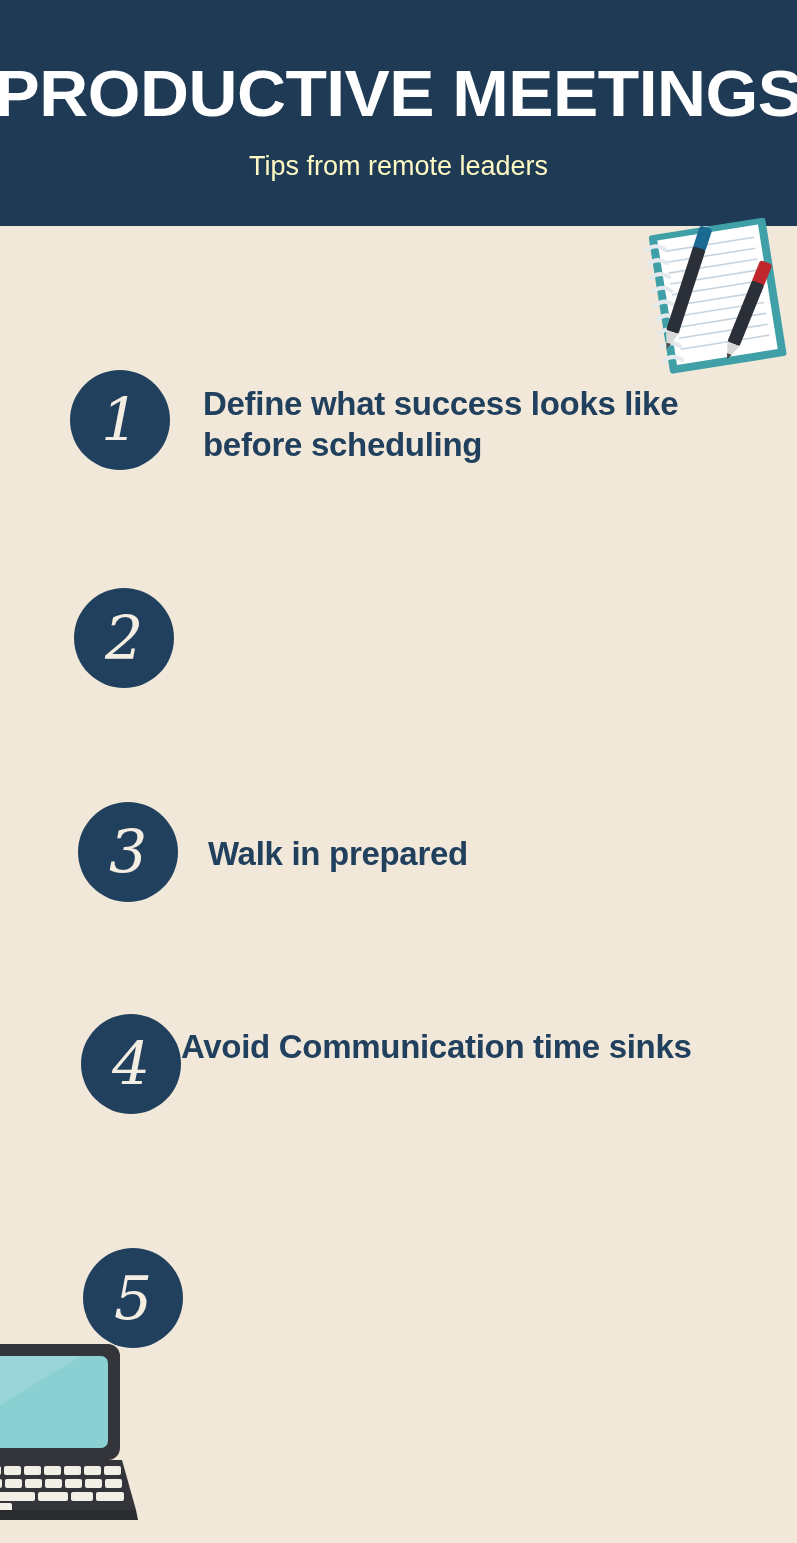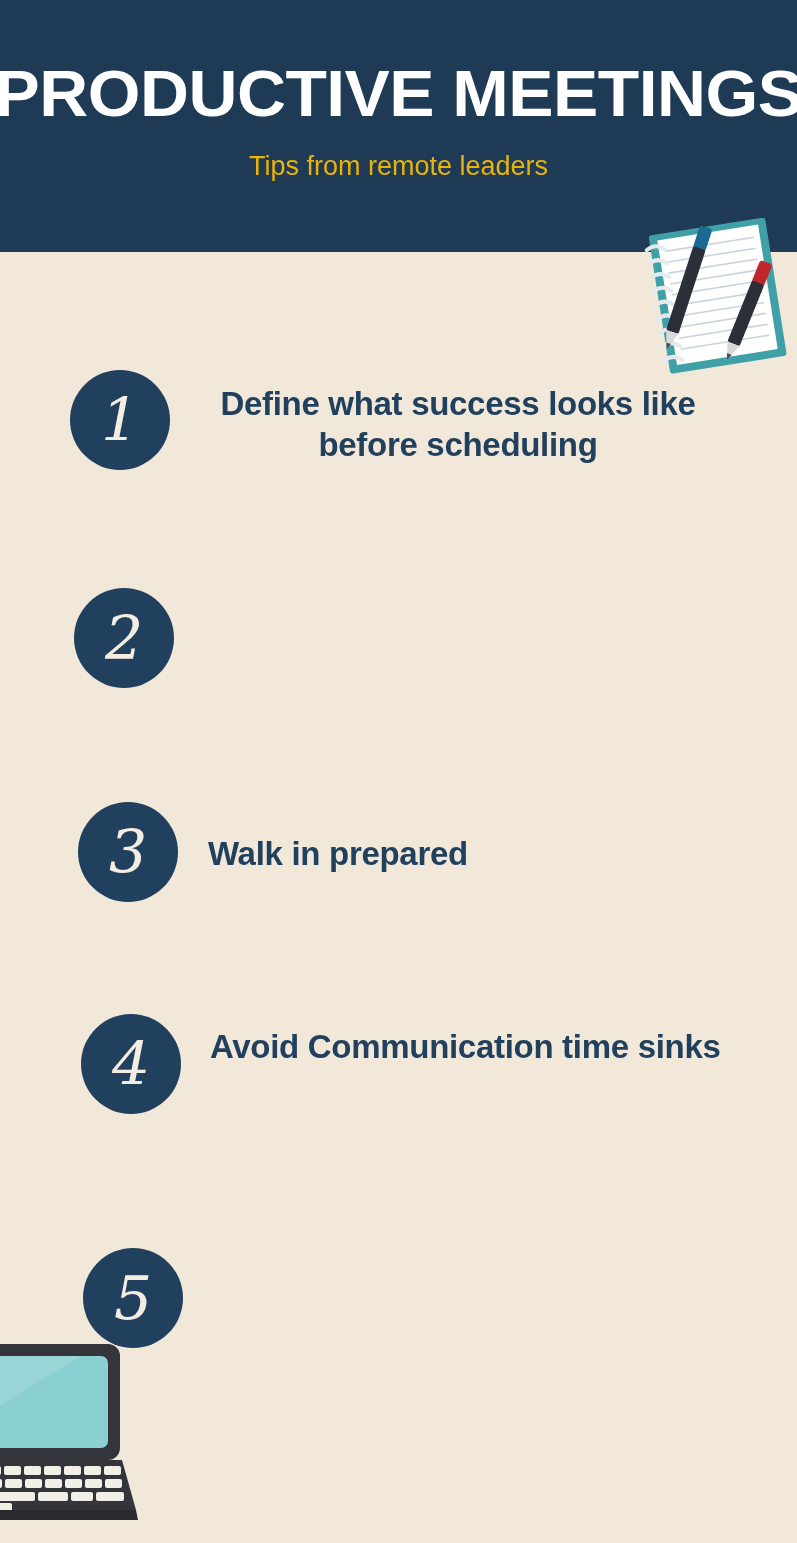--- a/index.html
+++ b/index.html
@@ -14,21 +14,21 @@
     overflow: hidden;
     position: relative;
   }
 
   
   .header {
     position: absolute;
     left: 0;
     top: 0;
     width: 797px;
-    height: 252px;
+    height: 226px;
     background: #1E3A55;
     box-sizing: border-box;
   }
   .header-title {
     position: absolute;
     left: 0;
     top: 62px;
     width: 797px;
     text-align: center;
     color: #FFFFFF;
@@ -40,21 +40,21 @@
     transform: scaleX(1.06);
     transform-origin: center top;
     white-space: nowrap;
   }
   .header-subtitle {
     position: absolute;
     left: 0;
     top: 150px;
     width: 797px;
     text-align: center;
-    color: #eab308;
+    color: #fef9c3;
     font-family: "Liberation Sans", sans-serif;
     font-weight: normal;
     font-size: 27px;
     line-height: 1.2;
     white-space: nowrap;
   }
 
   
   .notebook {
     position: absolute;
@@ -102,30 +102,30 @@
     line-height: 1.24;
     letter-spacing: -0.3px;
   }
   .tip-text u {
     text-decoration: underline;
     text-underline-offset: 3px;
   }
 
   
   #tip-1 { left: 70px;  top: 370px; }
-  #tip-1 .tip-text { margin-left: 33px; margin-top: 14px; width: 510px; text-align: center; }
+  #tip-1 .tip-text { margin-left: 33px; margin-top: 14px; width: 510px; }
 
   #tip-2 { left: 74px;  top: 588px; }
   #tip-2 .tip-text { margin-left: 30px; margin-top: 14px; width: 505px; }
 
   #tip-3 { left: 78px;  top: 802px; }
   #tip-3 .tip-text { margin-left: 30px; margin-top: 32px; width: 500px; }
 
   #tip-4 { left: 81px;  top: 1014px; }
-  #tip-4 .tip-text { margin-left: 29px; margin-top: 13px; width: 520px; }
+  #tip-4 .tip-text { margin-top: 13px; width: 520px; }
 
   #tip-5 { left: 83px;  top: 1248px; }
   #tip-5 .tip-text { margin-left: 29px; margin-top: 12px; width: 500px; }
 
   
   .laptop {
     position: absolute;
     left: -58px;
     top: 1340px;
     width: 200px;

